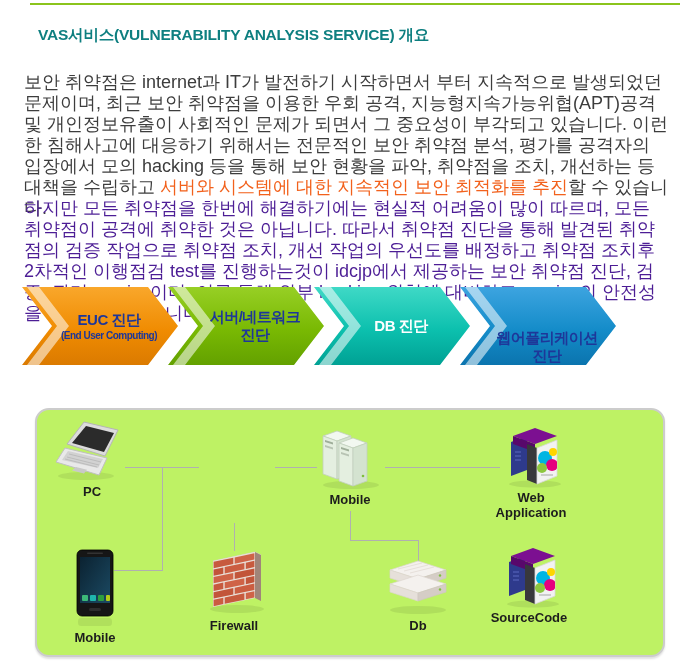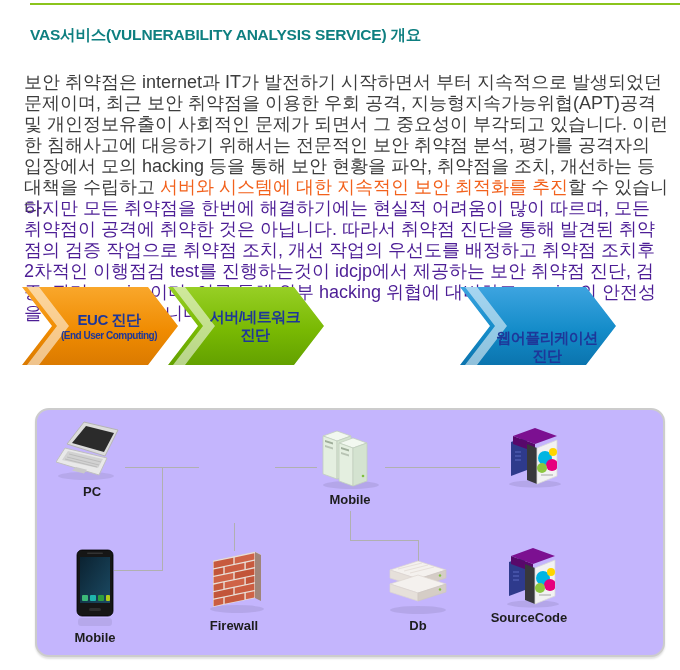--- a/index.html
+++ b/index.html
@@ -34,54 +34,61 @@
     justify-content:center;padding-left:18px;text-align:center;
   }
   .arrow-l1{font-size:15px;font-weight:bold;letter-spacing:-0.5px;line-height:18px;}
   .arrow-l2{font-size:15px;font-weight:bold;letter-spacing:-0.5px;line-height:18px;}
   .arrow-l2.small{font-size:10px;line-height:13px;font-weight:bold;}
   .arrow-l2:empty{display:none;}
 
   
   .diagram-box{
     position:absolute;left:35px;top:408px;width:626px;height:245px;
-    border:2px solid #cccccc;border-radius:14px;background:#c4b5fd;
+    border:2px solid #cccccc;border-radius:14px;background:#bef264;
     box-shadow:0 2px 2px rgba(0,0,0,0.12);
   }
   .conn{position:absolute;background:#b0b0b0;}
   .node{position:absolute;width:100px;display:flex;flex-direction:column;align-items:center;}
   .node-label{font-size:13px;font-weight:bold;color:#1d1d1d;line-height:15px;text-align:center;margin-top:2px;}
   .node-label span{display:block;}
   .node-label .l2:empty{display:none;}
   svg{display:block;}
 </style>
 </head>
 <body>
 
 <div class="top-line" style="background: rgb(139, 196, 28);"></div>
 
-<h1 class="page-title" style="color: rgb(14, 127, 128);">VAS서비스(VULNERABILITY ANALYSIS SERVICE) 개요</h1>
+<h1 class="page-title" style="color: rgb(14, 127, 128); margin-left: 8px;">VAS서비스(VULNERABILITY ANALYSIS SERVICE) 개요</h1>
 
 <p class="body-copy p1" style="color: rgb(61, 61, 61);"><span>보안 취약점은 internet과 IT가 발전하기 시작하면서 부터 지속적으로 발생되었던 문제이며, 최근 보안 취약점을 이용한 우회 공격, 지능형지속가능위협(APT)공격 및 개인정보유출이 사회적인 문제가 되면서 그 중요성이 부각되고 있습니다. 이런한 침해사고에 대응하기 위해서는 전문적인 보안 취약점 분석, 평가를 공격자의 입장에서 모의 hacking 등을 통해 보안 현황을 파악, 취약점을 조치, 개선하는 등 대책을 수립하고 </span><span class="hl" style="color: rgb(242, 97, 28);">서버와 시스템에 대한 지속적인 보안 최적화를 추진</span><span>할 수 있습니다.</span></p>
 
 <p class="body-copy p2" style="color: #4c1d95;">하지만 모든 취약점을 한번에 해결하기에는 현실적 어려움이 많이 따르며, 모든 취약점이 공격에 취약한 것은 아닙니다. 따라서 취약점 진단을 통해 발견된 취약점의 검증 작업으로 취약점 조치, 개선 작업의 우선도를 배정하고 취약점 조치후 2차적인 이행점검 test를 진행하는것이 idcjp에서 제공하는 보안 취약점 진단, 검증, 관리 service이며, 이를 통해 외부 hacking 위협에 대비하고 service의 안전성을 확보할 수 있습니다.</p>
 
 <div class="arrow-band">
   <div class="arrow" style="left: 22px; background: linear-gradient(rgb(249, 167, 43) 0%, rgb(240, 140, 2) 55%, rgb(219, 122, 0) 100%);">
     <div class="arrow-sheen"></div>
     <div class="arrow-label" style="color: rgb(30, 55, 153);">
       <span class="arrow-l1">EUC 진단</span>
       <span class="arrow-l2 small">(End User Computing)</span>
     </div>
   </div>
   <div class="arrow" style="left: 168px; background: linear-gradient(rgb(151, 207, 37) 0%, rgb(121, 185, 3) 55%, rgb(99, 161, 0) 100%);">
     <div class="arrow-sheen"></div>
     <div class="arrow-label" style="color: rgb(30, 55, 153);">
       <span class="arrow-l1">서버/네트워크</span>
       <span class="arrow-l2">진단</span>
+    </div>
+  </div>
+  <div class="arrow" style="left: 314px; background: linear-gradient(rgb(63, 217, 198) 0%, rgb(12, 192, 174) 55%, rgb(0, 161, 148) 100%);">
+    <div class="arrow-sheen"></div>
+    <div class="arrow-label" style="color: rgb(255, 255, 255);">
+      <span class="arrow-l1">DB 진단</span>
+
     </div>
   </div>
   <div class="arrow" style="left: 460px; background: linear-gradient(rgb(61, 164, 224) 0%, rgb(20, 140, 201) 55%, rgb(11, 116, 174) 100%);">
     <div class="arrow-sheen"></div>
     <div class="arrow-label" style="color: rgb(30, 55, 153); justify-content: flex-end;">
       <span class="arrow-l1">웹어플리케이션</span>
       <span class="arrow-l2">진단</span>
     </div>
   </div>
 </div>
@@ -155,20 +162,24 @@
         </defs>
       <polygon points="42,26 62,18 62,54 42,62" fill="#f2f2f2" stroke="#d8d8d8" stroke-width="0.8"></polygon>
       <g clip-path="url(#waPanel)">
         <circle cx="50" cy="36" r="7" fill="#00b5e2"></circle>
         <circle cx="57" cy="43" r="6" fill="#e6007e"></circle>
         <circle cx="47" cy="46" r="5" fill="#8dc63f"></circle>
         <circle cx="58" cy="30" r="4" fill="#ffd500"></circle>
         <rect x="46" y="52" width="12" height="2" fill="#cccccc"></rect>
       </g>
     </svg>
+    <div class="node-label">
+      <span class="l1">Web</span>
+      <span class="l2">Application</span>
+    </div>
   </div>
 
   <div class="node" style="left:8px;top:138px">
     <svg width="56" height="80" viewBox="0 0 56 80">
       <defs>
         <linearGradient id="mobScr" x1="0" y1="0" x2="1" y2="1">
           <stop offset="0" stop-color="#0b2231"></stop>
             <stop offset="1" stop-color="#1b4a63"></stop>
         </linearGradient>
       </defs>

